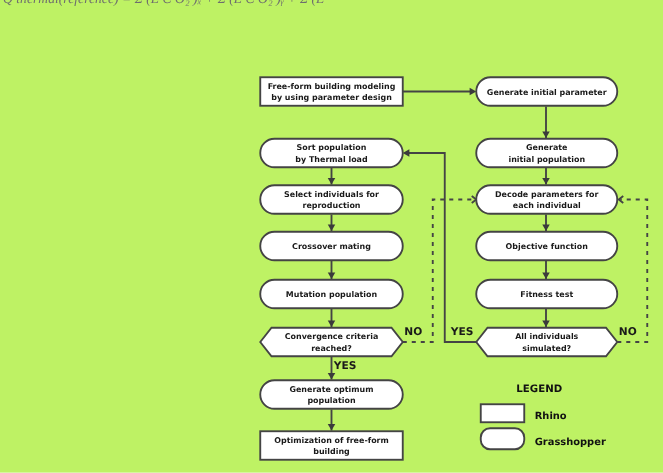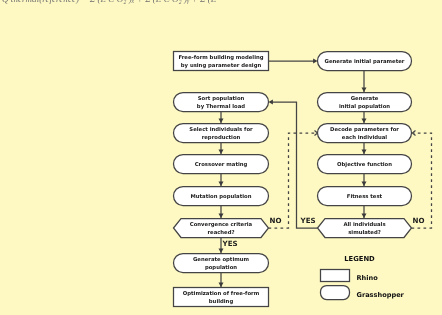--- a/index.html
+++ b/index.html
@@ -1,17 +1,17 @@
 <!DOCTYPE html>
 <html><head>
 <meta charset="utf-8">
 <style>
   html,body{margin:0;padding:0;background:#ffffff;}
   body{width:442px;height:315px;overflow:hidden;font-family:"Liberation Sans",sans-serif;}
-  #page{position:relative;width:442px;height:315px;background:#fef9c3;overflow:hidden;}
+  #page{position:relative;width:442px;height:315px;background:#bef264;overflow:hidden;}
   svg#flow{position:absolute;left:0;top:0;}
   .nodelbl{font-family:"DejaVu Sans",sans-serif;font-weight:bold;font-size:5.3px;fill:#1a1a1a;text-anchor:middle;}
   .edgelbl{font-family:"DejaVu Sans",sans-serif;font-weight:bold;font-size:7.1px;fill:#1a1a1a;}
   .legtitle{font-family:"DejaVu Sans",sans-serif;font-weight:bold;font-size:6.8px;fill:#111;}
   .leglbl{font-family:"DejaVu Sans",sans-serif;font-weight:bold;font-size:6.6px;fill:#111;}
   .shape{fill:#fff;stroke:#444;stroke-width:1.25;}
   .lnk{stroke:#444;stroke-width:1.25;fill:none;}
   .dash{stroke:#444;stroke-width:1.25;fill:none;stroke-dasharray:2.7 3.3;}
   #topcrop{position:absolute;left:0;top:0;width:442px;height:5px;overflow:hidden;}
   #topcrop .inner{position:absolute;left:2px;top:-6px;font-family:"Liberation Serif",serif;font-style:italic;font-size:9px;color:#6e6e6e;white-space:nowrap;letter-spacing:0.05px;}

